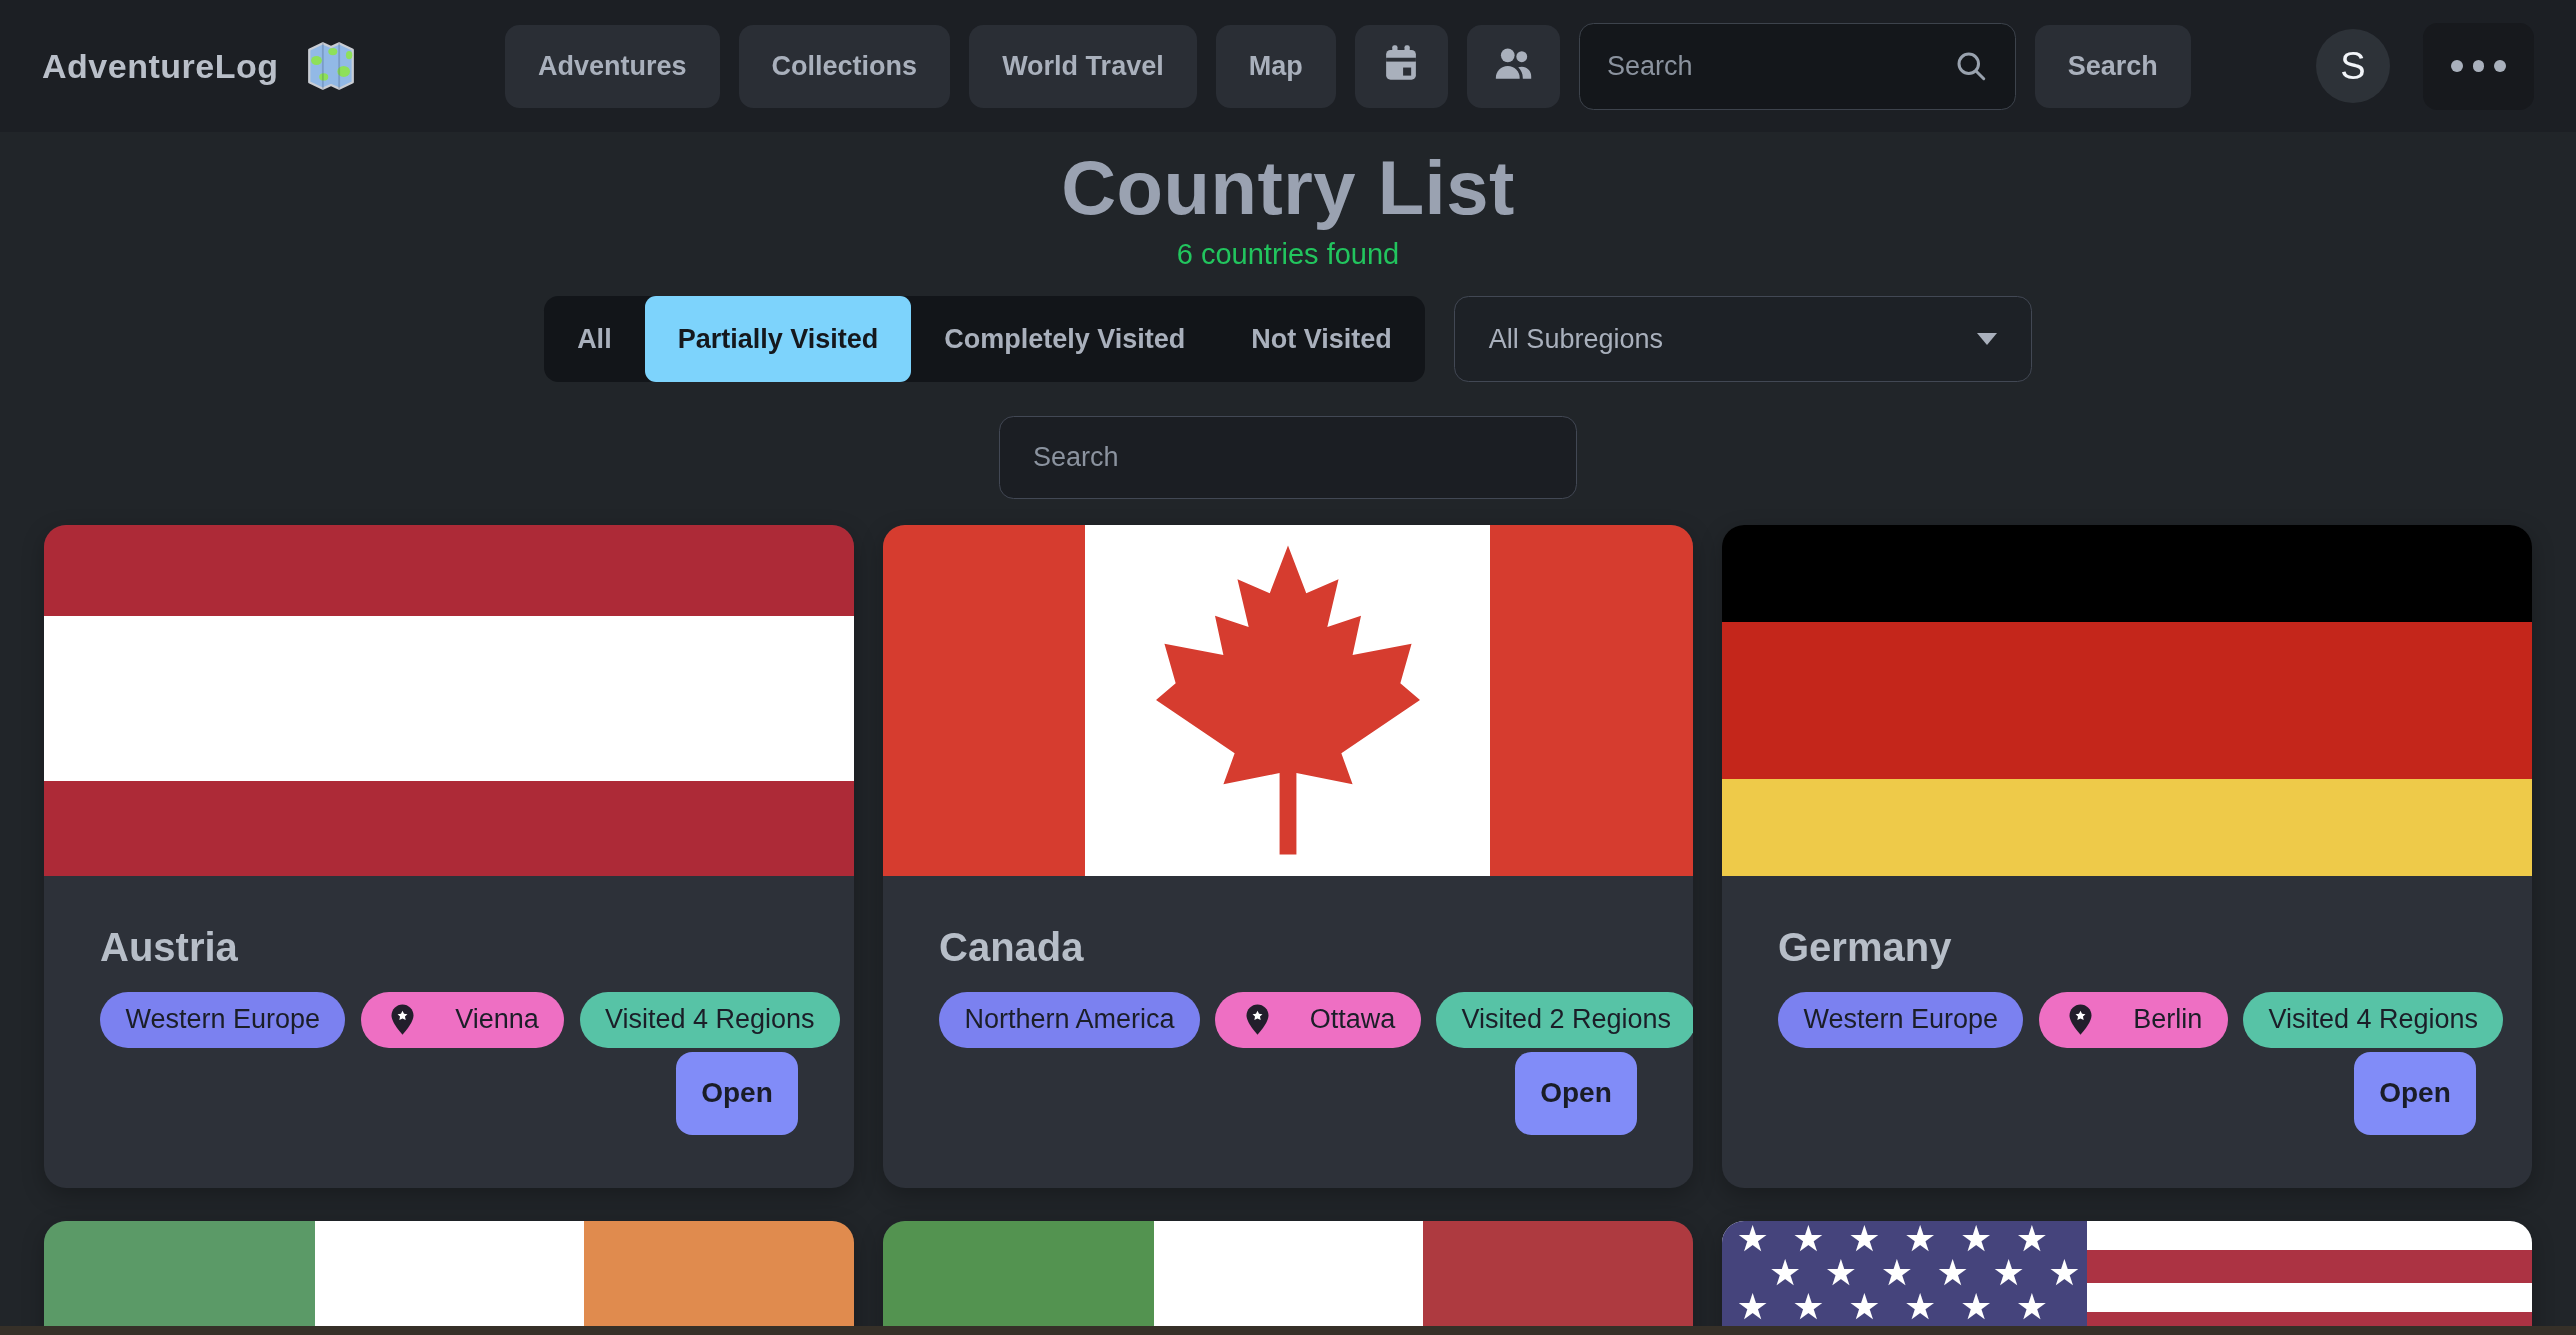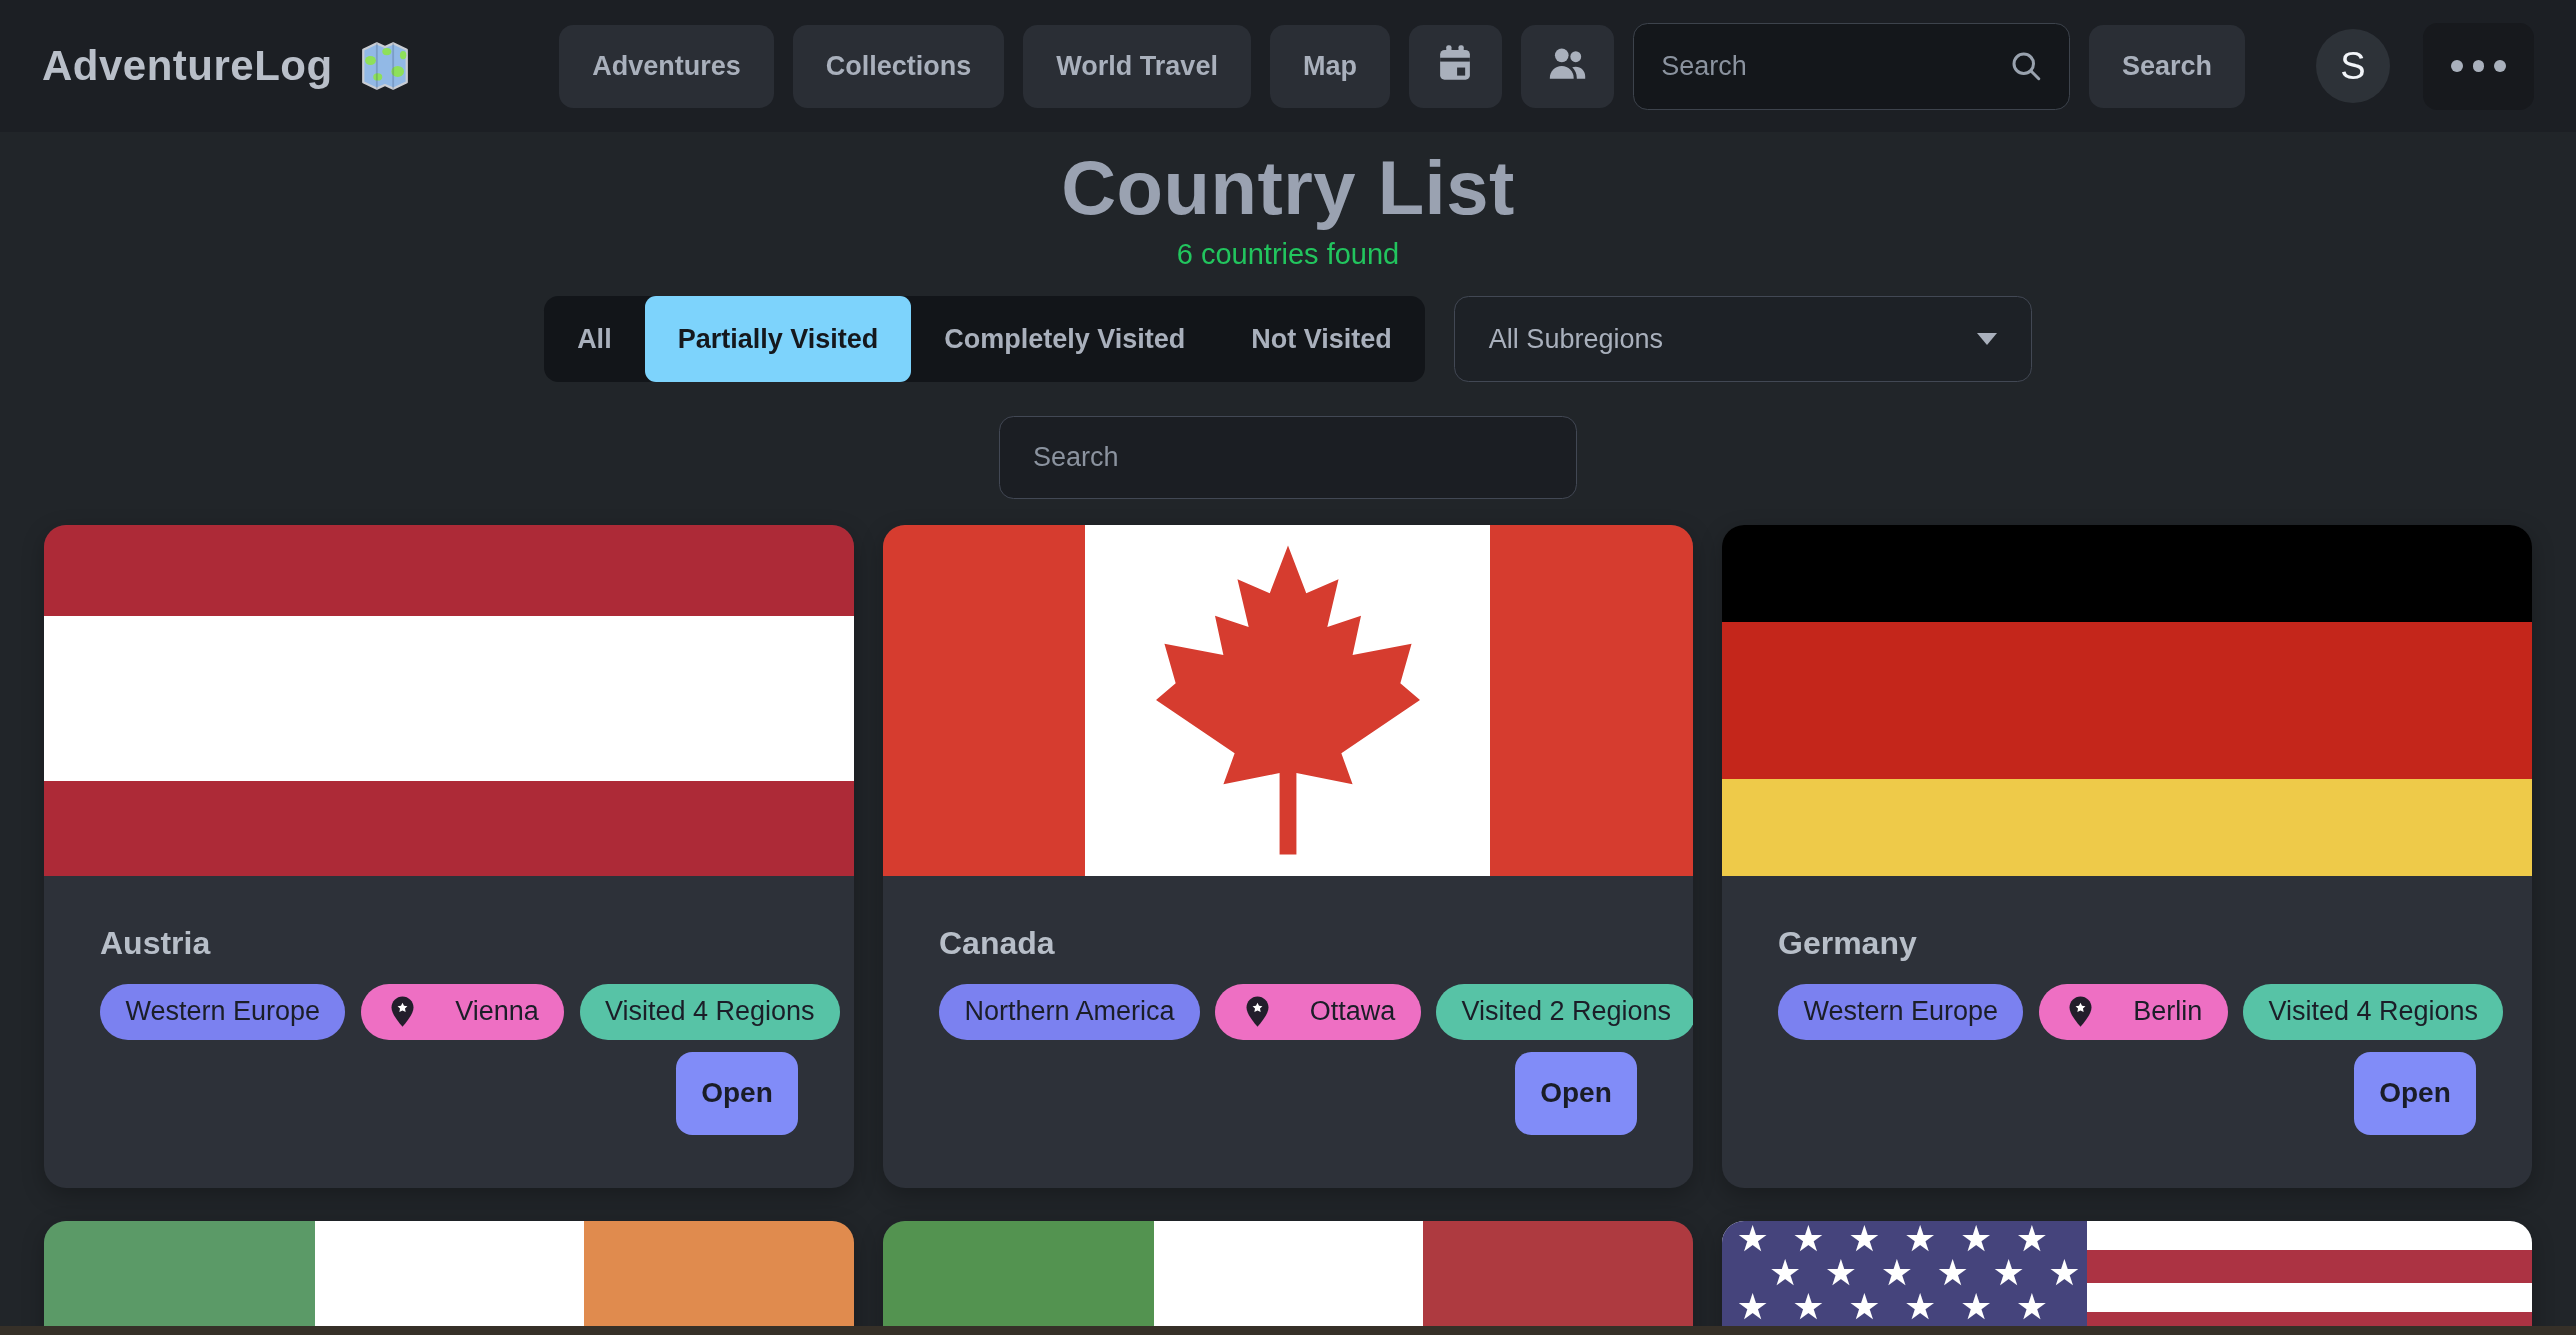--- a/index.html
+++ b/index.html
@@ -7,21 +7,21 @@
     width:2576px; height:1335px; overflow:hidden; position:relative;
     background:#212529;
     font-family:"Liberation Sans","DejaVu Sans",sans-serif;
   }
   
   .navbar {
     height:132px; background:#1c1f24; display:flex; align-items:center;
     padding:0 42px; box-sizing:border-box;
   }
   .brand { display:flex; align-items:center; gap:23.6px; }
-  .brand-text { font-size:42px; font-weight:bold; color:#b9bfc9; letter-spacing:0.5px; }
+  .brand-text { font-size:34px; font-weight:bold; color:#b9bfc9; letter-spacing:0.5px; }
   .brand-icon svg { width:58px; height:58px; display:block; }
   .nav-group { display:flex; align-items:center; gap:19px; margin-left:145px; }
   .nav-btn {
     height:83px; padding:0 33px; background:#2a2e35; border:none; border-radius:14.5px;
     color:#a9b0bc; font-size:27px; font-weight:600; font-family:inherit;
     display:flex; align-items:center; justify-content:center; cursor:pointer;
   }
   .icon-btn { width:93px; padding:0; }
   .icon-btn svg { width:42px; height:42px; }
   .nav-search {
@@ -99,21 +99,21 @@
   .flag-usa     { background:repeating-linear-gradient(180deg,#ffffff 0 29px,#ac3343 29px 62px); }
   .canton {
     position:absolute; left:0; top:0; width:45%; height:100%; background:#45447c;
     overflow:hidden; padding-top:1.8px; box-sizing:border-box;
   }
   .star-row { color:#fff; font-size:36px; letter-spacing:23.6px; line-height:34px; white-space:nowrap; padding-left:14.5px; }
   .star-row.offset { padding-left:47px; }
   .star-row::before { content:"★★★★★★"; }
 
   .card-body { padding:49px 56px 53px; box-sizing:border-box; display:flex; flex-direction:column; flex:1; }
-  .card-title { font-size:32px; font-weight:bold; color:#b7bec8; }
+  .card-title { font-size:40px; font-weight:bold; color:#b7bec8; }
   .badge-row { display:flex; gap:15.4px; margin-top:22px;justify-content:space-between; }
   .badge {
     height:56px; border-radius:28px; padding:0 25.4px; font-size:27px;
     display:flex; align-items:center; gap:11px; color:#1b1e28; white-space:nowrap;
   }
   .badge-region  { background:#7b81f0; }
   .badge-capital { background:#ee6fc3;gap:36px; }
   .badge-visited { background:#57c3a6; }
   .badge svg { width:33px; height:33px; flex:none; }
   .card-actions { margin-top:auto; display:flex; justify-content:flex-end; }

